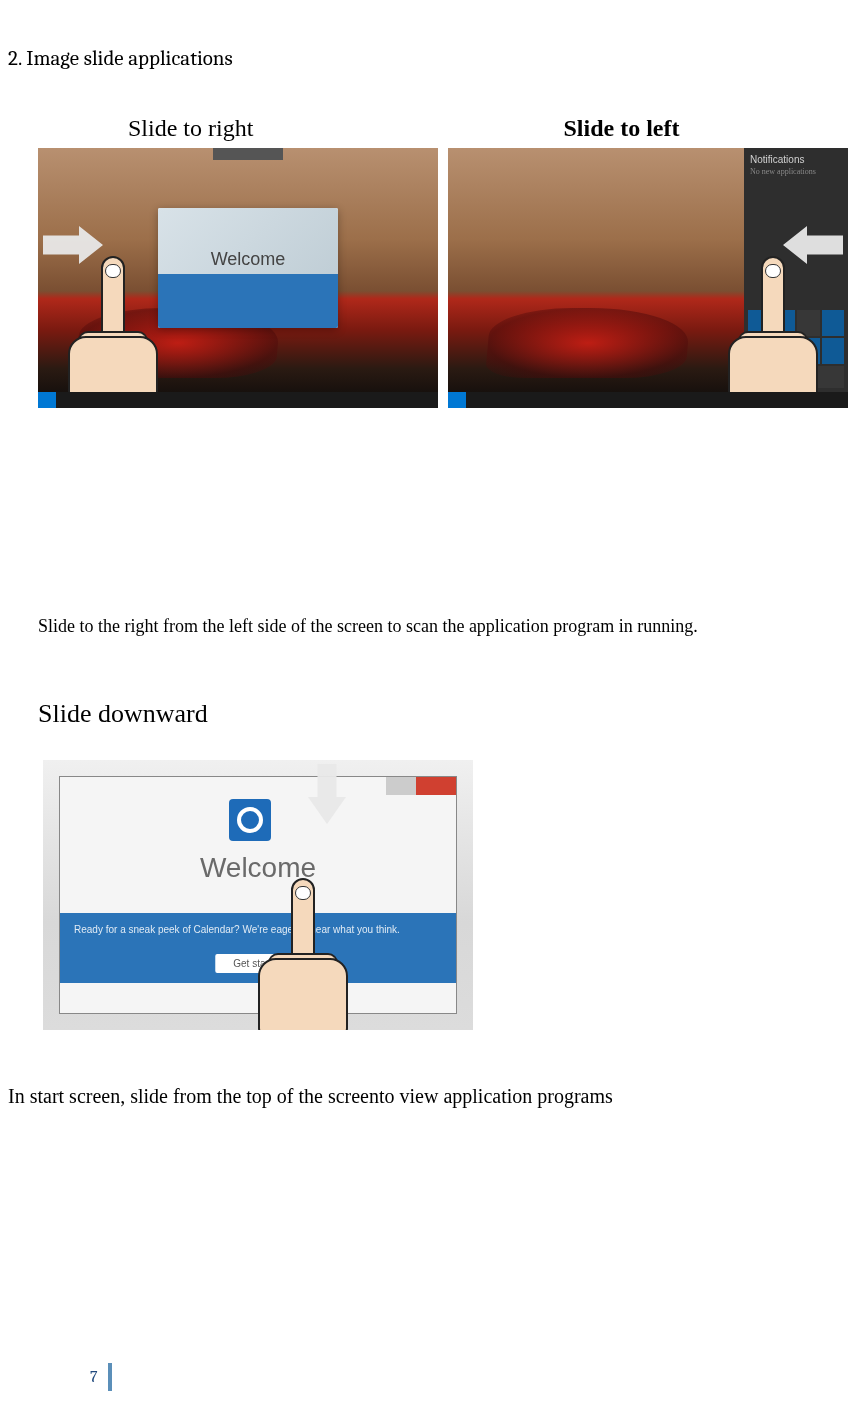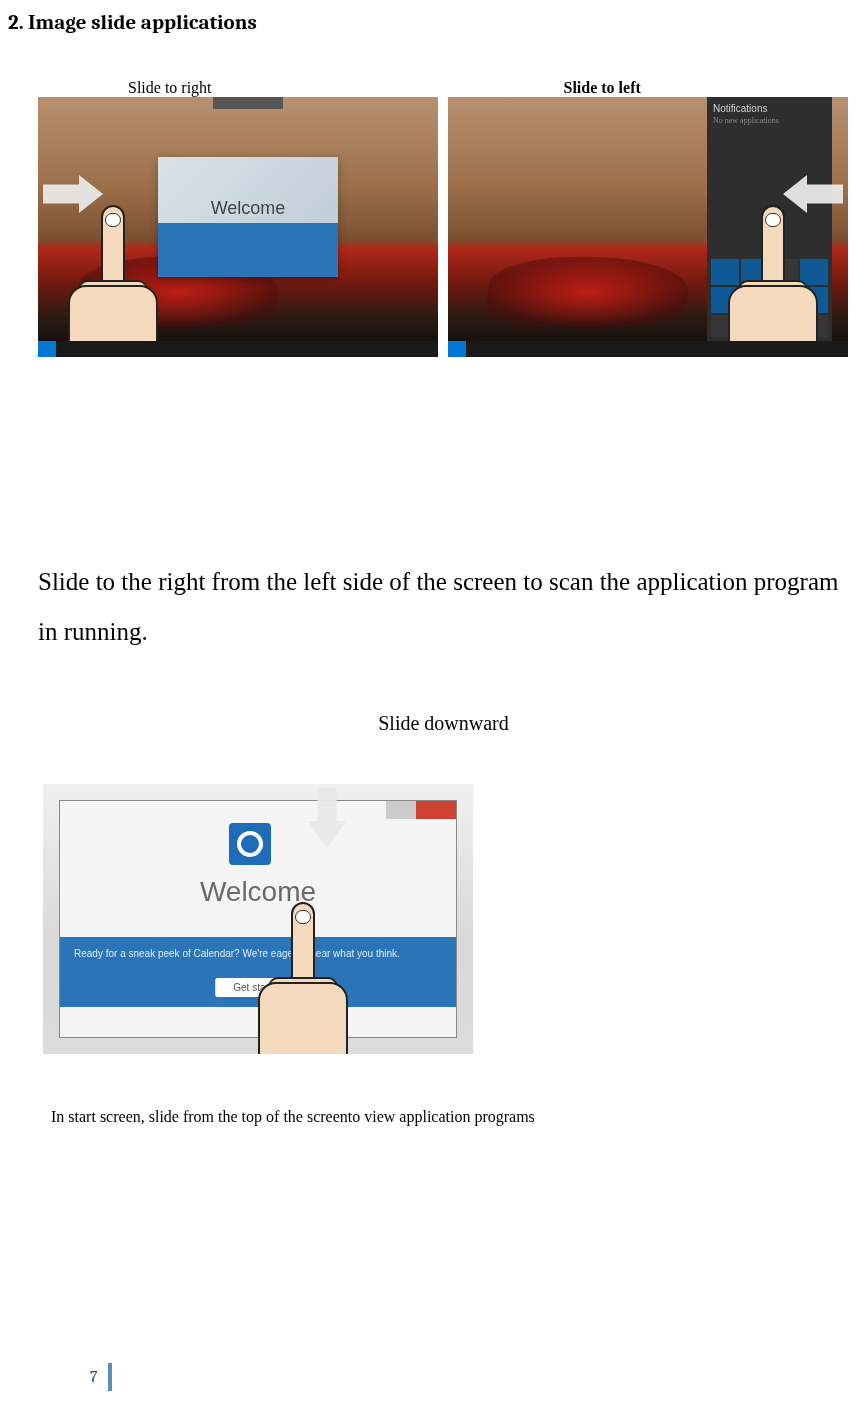--- a/index.html
+++ b/index.html
@@ -7,28 +7,29 @@
       width: 857px;
       height: 1409px;
       background: #ffffff;
       font-family: "Times New Roman", Times, serif;
       color: #000000;
       position: relative;
       padding: 10px 8px 0 8px;
     }
     .heading {
       font-size: 21px;
-      font-weight: bold;
+      font-weight: normal;
       margin-bottom: 45px;
       font-family: Cambria, "Times New Roman", serif;
+      margin-top: 36px;
     }
     .top-captions {
       display: flex;
-      font-size: 16px;
-      margin-bottom: 0;
+      font-size: 24px;
+      margin-bottom: 6px;
     }
     .top-captions .cap-left {
       flex: 1;
       padding-left: 120px;
     }
     .top-captions .cap-right {
       flex: 1;
       padding-left: 150px;
       font-weight: bold;
     }
@@ -167,22 +168,22 @@
       font-family: "Segoe UI", sans-serif;
       padding-bottom: 4px;
     }
     .welcome-card .wc-bottom {
       height: 45%;
       background: #2b74b8;
     }
     .notif-panel {
       position: absolute;
       top: 0;
-      right: 16px;
-      width: 125px;
+      right: 0;
+      width: 104px;
       height: 100%;
       background: #2e2e2e;
     }
     .notif-panel .notif-title {
       color: #d0d0d0;
       font-size: 10px;
       padding: 6px 6px 2px 6px;
       font-family: "Segoe UI", sans-serif;
     }
     .notif-panel .notif-sub {
@@ -210,35 +211,34 @@
       position: absolute;
       top: 0;
       left: 175px;
       width: 70px;
       height: 12px;
       background: #555;
     }
 
     .descriptions {
       display: flex;
-      font-size: 25px;
+      font-size: 18px;
       line-height: 2.0;
       margin-bottom: 55px;
       padding-left: 30px;
     }
     .descriptions .col {
       flex: 1;
     }
     .descriptions .col.right { padding-left: 55px; }
 
     .downward-label {
-      font-size: 20px;
+      font-size: 26px;
       padding-left: 30px;
-      margin-bottom: 49px;
-      text-align: center;
+      margin-bottom: 31px;
     }
 
     .down-img-wrap {
       padding-left: 35px;
       margin-bottom: 50px;
     }
     .screenshot.down {
       width: 430px;
       height: 270px;
       background: linear-gradient(180deg, #f0f0f0 0%, #e4e4e4 30%, #d8d8d8 60%, #dcdcdc 100%);
@@ -308,24 +308,23 @@
       left: 50%;
       transform: translateX(-50%);
       background: #fff;
       color: #555;
       font-size: 10px;
       padding: 4px 18px;
       border-radius: 2px;
     }
 
     .bottom-desc {
-      font-size: 16px;
+      font-size: 20px;
       line-height: 1.6;
       padding-left: 0;
-      margin-left: 43px;
     }
 
     .page-footer {
       position: absolute;
       bottom: 18px;
       left: 90px;
       font-size: 16px;
       font-family: Cambria, "Times New Roman", serif;
       color: #1f497d;
       display: flex;

